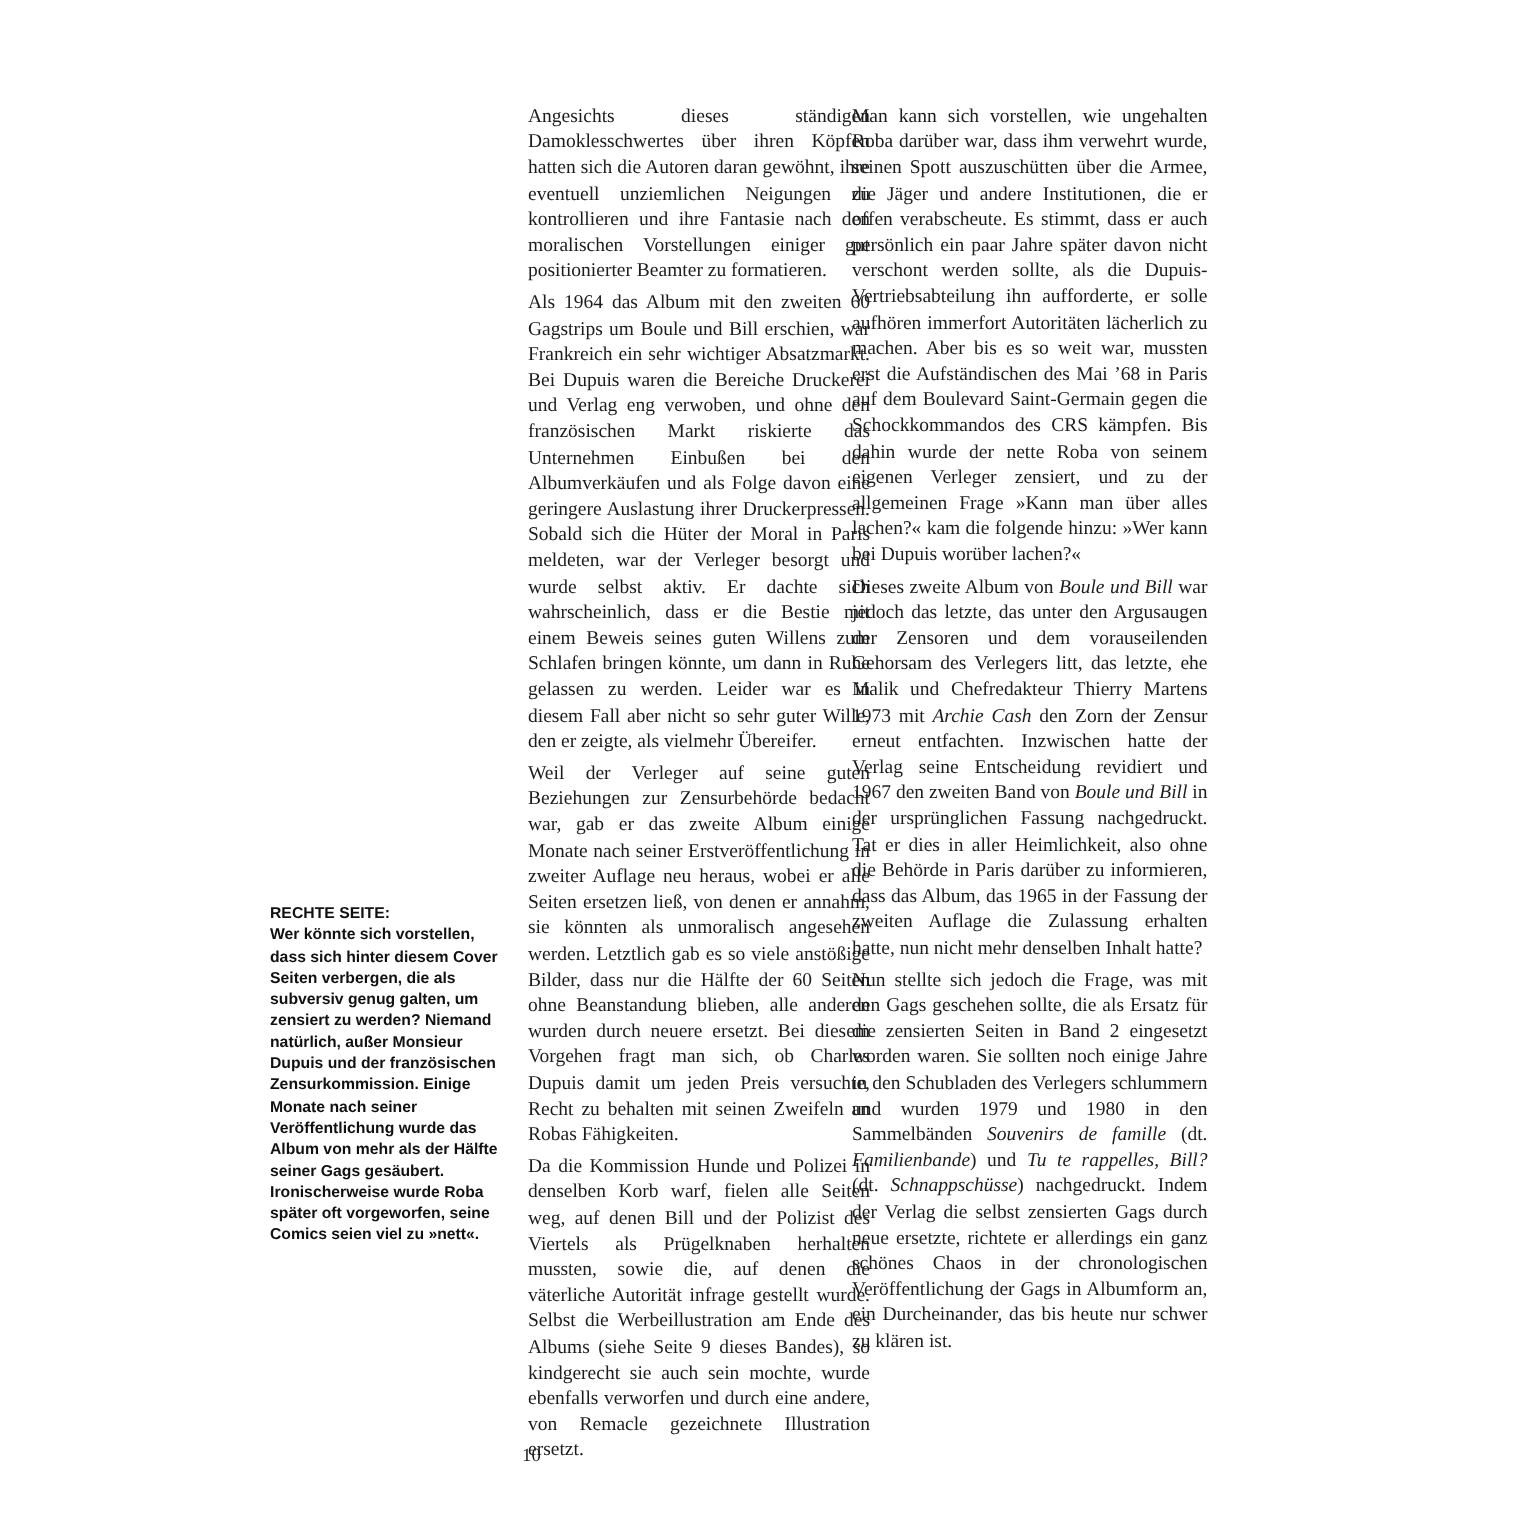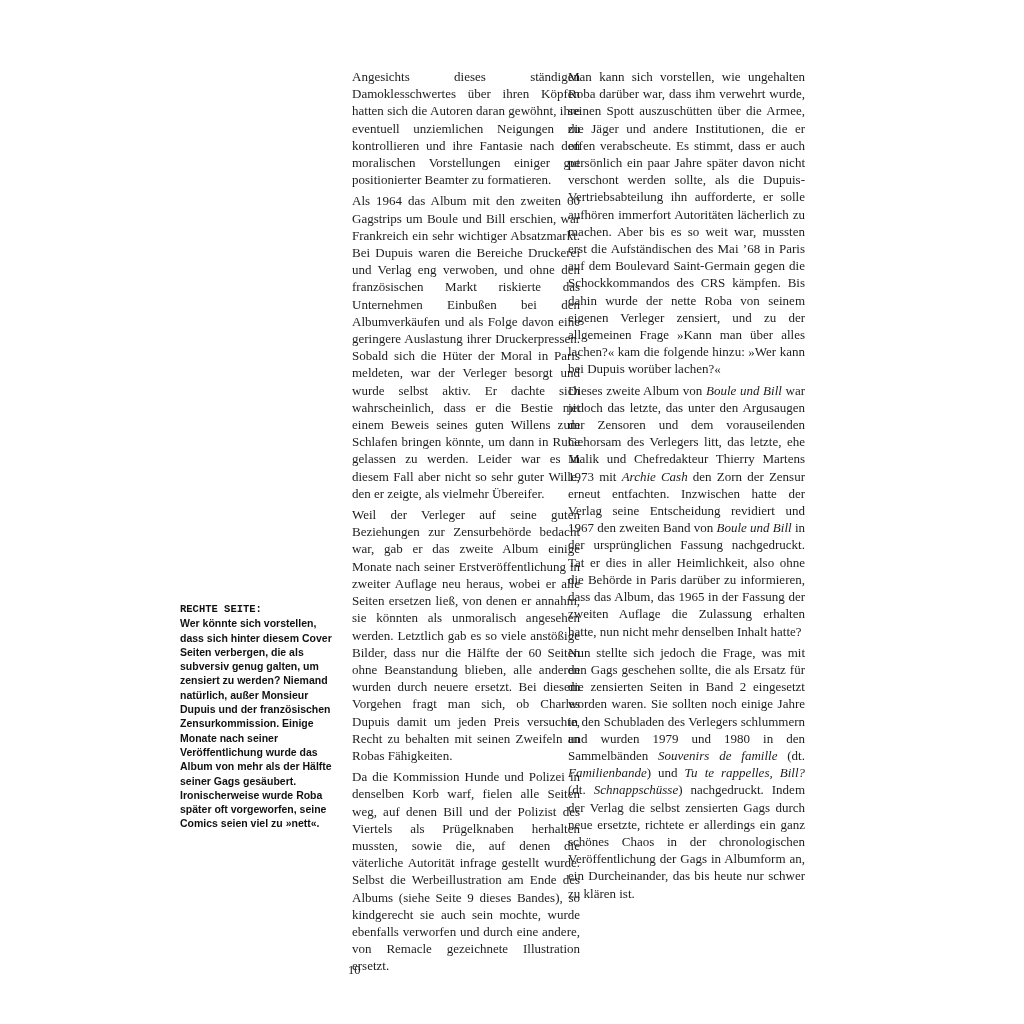--- a/index.html
+++ b/index.html
@@ -21,21 +21,20 @@
     width: 152px;
     font-family: "Liberation Sans", sans-serif;
     font-weight: bold;
     font-size: 10.5px;
     line-height: 14.3px;
     color: #111111;
     text-align: left;
   }
   .caption-heading {
     margin: 0 0 0 0;
-    font-family: Liberation Mono, monospace;
   }
   .caption-body {
     margin: 0;
   }
   .col {
     position: absolute;
     top: 64px;
     color: #1c1c1c;
   }
   .col-left {

